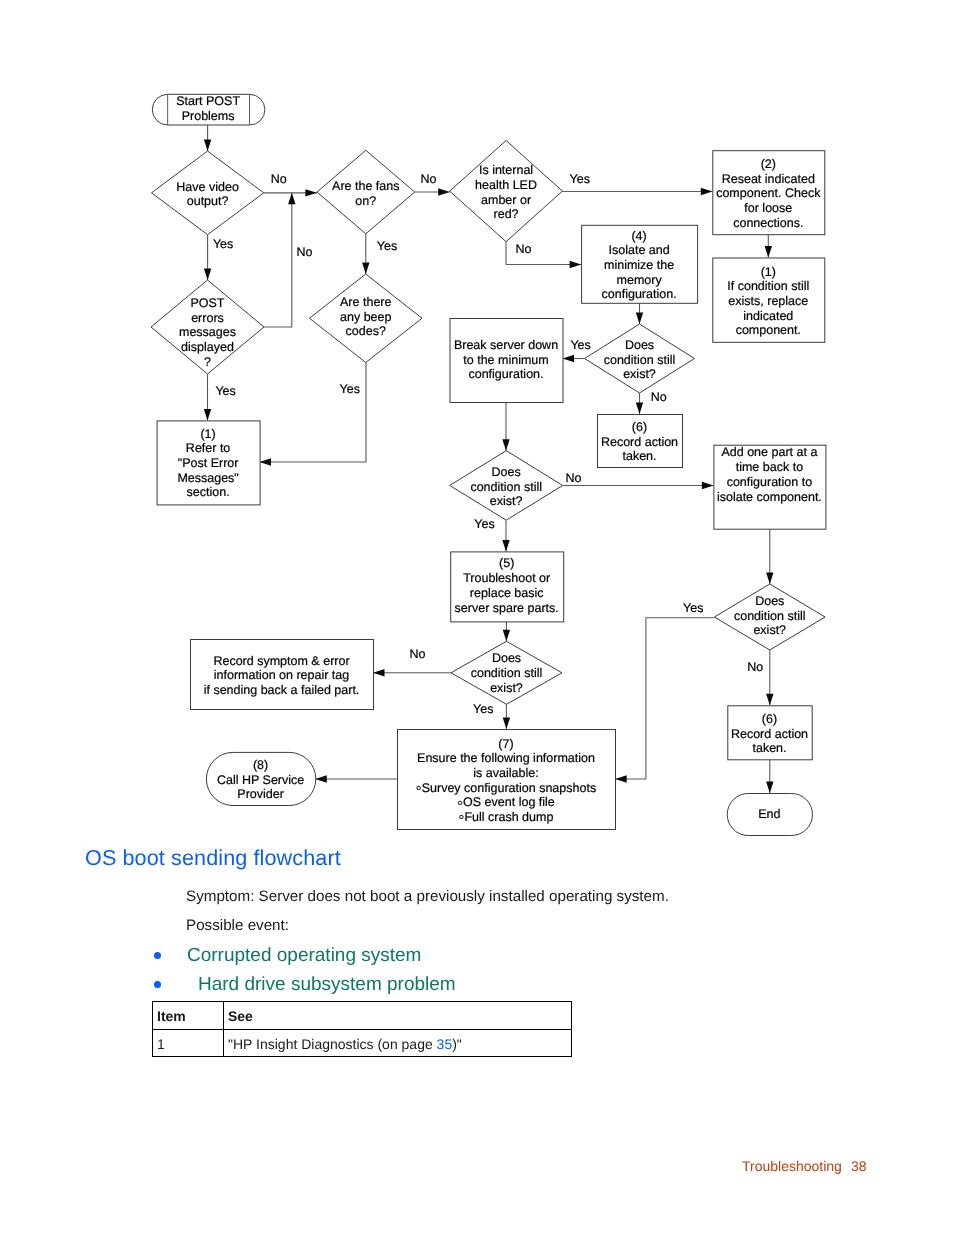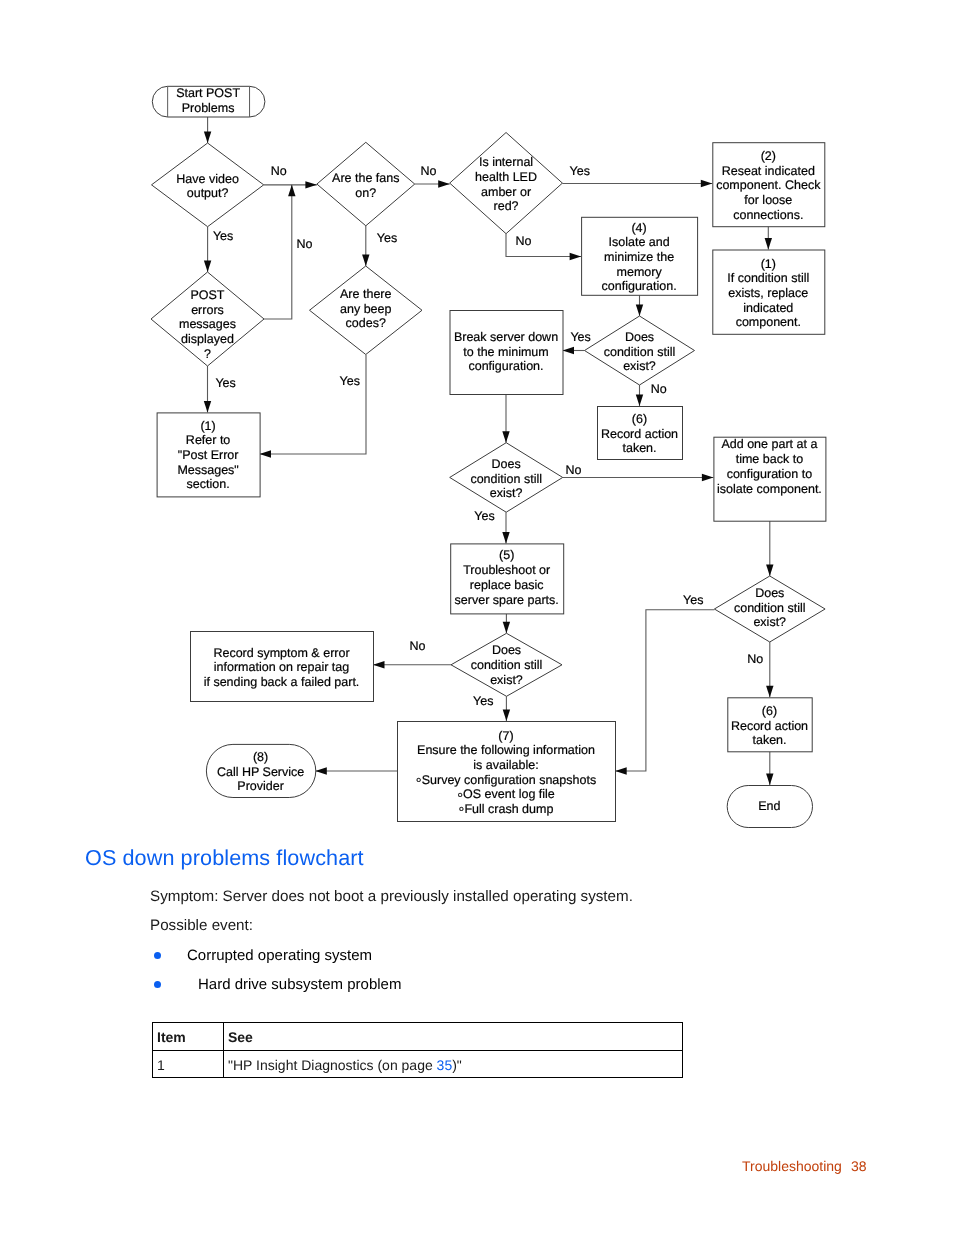--- a/index.html
+++ b/index.html
@@ -1,28 +1,28 @@
 <!DOCTYPE html>
 <html><head>
 <meta charset="utf-8">
 <style>
   html,body{margin:0;padding:0;background:#fff;}
   body{width:954px;height:1235px;position:relative;overflow:hidden;
        font-family:"Liberation Sans",sans-serif;color:#000;
        -webkit-font-smoothing:antialiased;text-rendering:geometricPrecision;}
-  #flowwrap{position:absolute;left:0;top:0;width:784px;height:860px;}
+  #flowwrap{position:absolute;left:0;top:8px;width:784px;height:860px;}
   svg#flow{display:block;shape-rendering:geometricPrecision;}
   svg#flow text{font-family:"Liberation Sans",sans-serif;font-size:12.5px;fill:#000;stroke:#1a1a1a;stroke-width:0.22px;paint-order:stroke fill;}
   .sec{position:absolute;left:0;top:0;width:954px;}
   h2.heading{position:absolute;left:85px;top:845px;margin:0;font-weight:400;
      font-size:21.6px;color:#0a5ff0;letter-spacing:0.1px;line-height:26px;
      white-space:nowrap;}
   .para{position:absolute;font-size:15.2px;color:#1a1a1a;line-height:16px;
-     white-space:nowrap;}
-  .bullet{position:absolute;font-size:15px;color:#000000;white-space:nowrap;line-height:16px;}
+     white-space:nowrap;margin-left:36px;}
+  .bullet{position:absolute;font-size:19px;color:#0f766e;white-space:nowrap;line-height:16px;}
   .bdot{position:absolute;background:#0a5ff0;border-radius:50%;width:7px;height:7px;}
   table.t{position:absolute;border-collapse:collapse;table-layout:fixed;}
   table.t td,table.t th{border:1px solid #000;padding:1px 0 0 0;text-align:left;
      font-size:14px;color:#1a1a1a;vertical-align:middle;line-height:22px;}
   table.t th{font-weight:bold;font-size:14px;}
   table.t tr.hdr th{height:26px;}
   table.t tr.bdy td{height:25px;}
   table.t .cpad{padding-left:4px;}
   .link{color:#0a5ff0;}
   .footer{position:absolute;font-size:14px;color:#c2410c;white-space:nowrap;}
@@ -253,29 +253,29 @@
         <text x="484.5" y="520.1" text-anchor="middle" fill="#1a1a1a">Yes</text>
         <text x="417.6" y="650.2" text-anchor="middle" fill="#1a1a1a">No</text>
         <text x="483.3" y="705.1" text-anchor="middle" fill="#1a1a1a">Yes</text>
         <text x="693.3" y="604.1" text-anchor="middle" fill="#1a1a1a">Yes</text>
         <text x="755.2" y="662.9" text-anchor="middle" fill="#1a1a1a">No</text>
       </g>
     </svg>
 </div>
 
 <div class="sec">
-  <h2 class="heading">OS down problems flowchart</h2>
+  <h2 class="heading">OS boot sending flowchart</h2>
   <div class="para" style="left:150px;top:889px;">Symptom: Server does not boot a previously installed operating system.</div>
   <div class="para" style="left:150px;top:918px;">Possible event:</div>
   <div class="bdot" style="left:154px;top:952px;"></div>
   <div class="bullet" style="left:187px;top:948px;">Corrupted operating system</div>
   <div class="bdot" style="left:154px;top:981px;"></div>
   <div class="bullet" style="left:198px;top:977px;">Hard drive subsystem problem</div>
 
-  <table class="t" style="left:152px;top:1001px;width:531px;margin-top:21px;">
+  <table class="t" style="left:152px;top:1001px;width:420px;">
     <tbody>
     <tr class="hdr">
       <th class="cpad" style="width:66px;">Item</th>
       <th class="cpad">See</th>
     </tr>
     <tr class="bdy">
       <td class="cpad">1</td>
       <td class="cpad"><span>"HP Insight Diagnostics (on page </span><span class="link">35</span><span>)"</span></td>
     </tr>
     </tbody>

